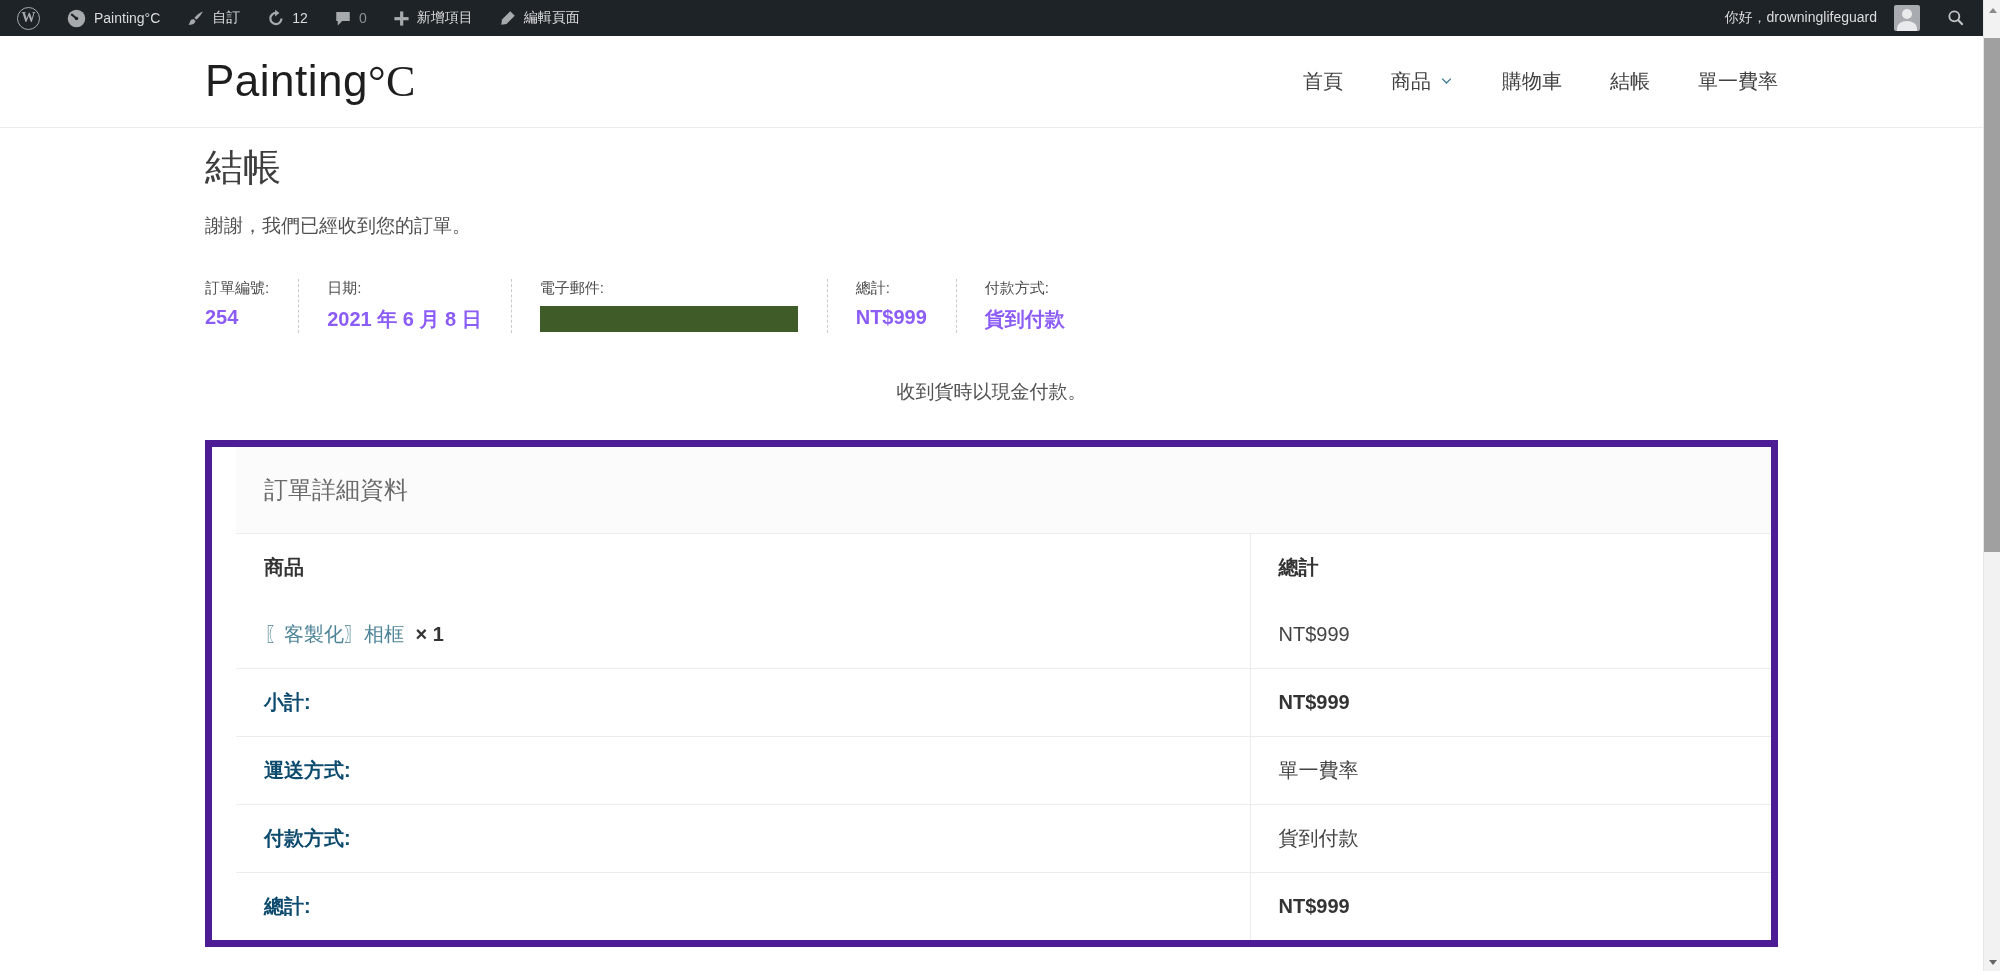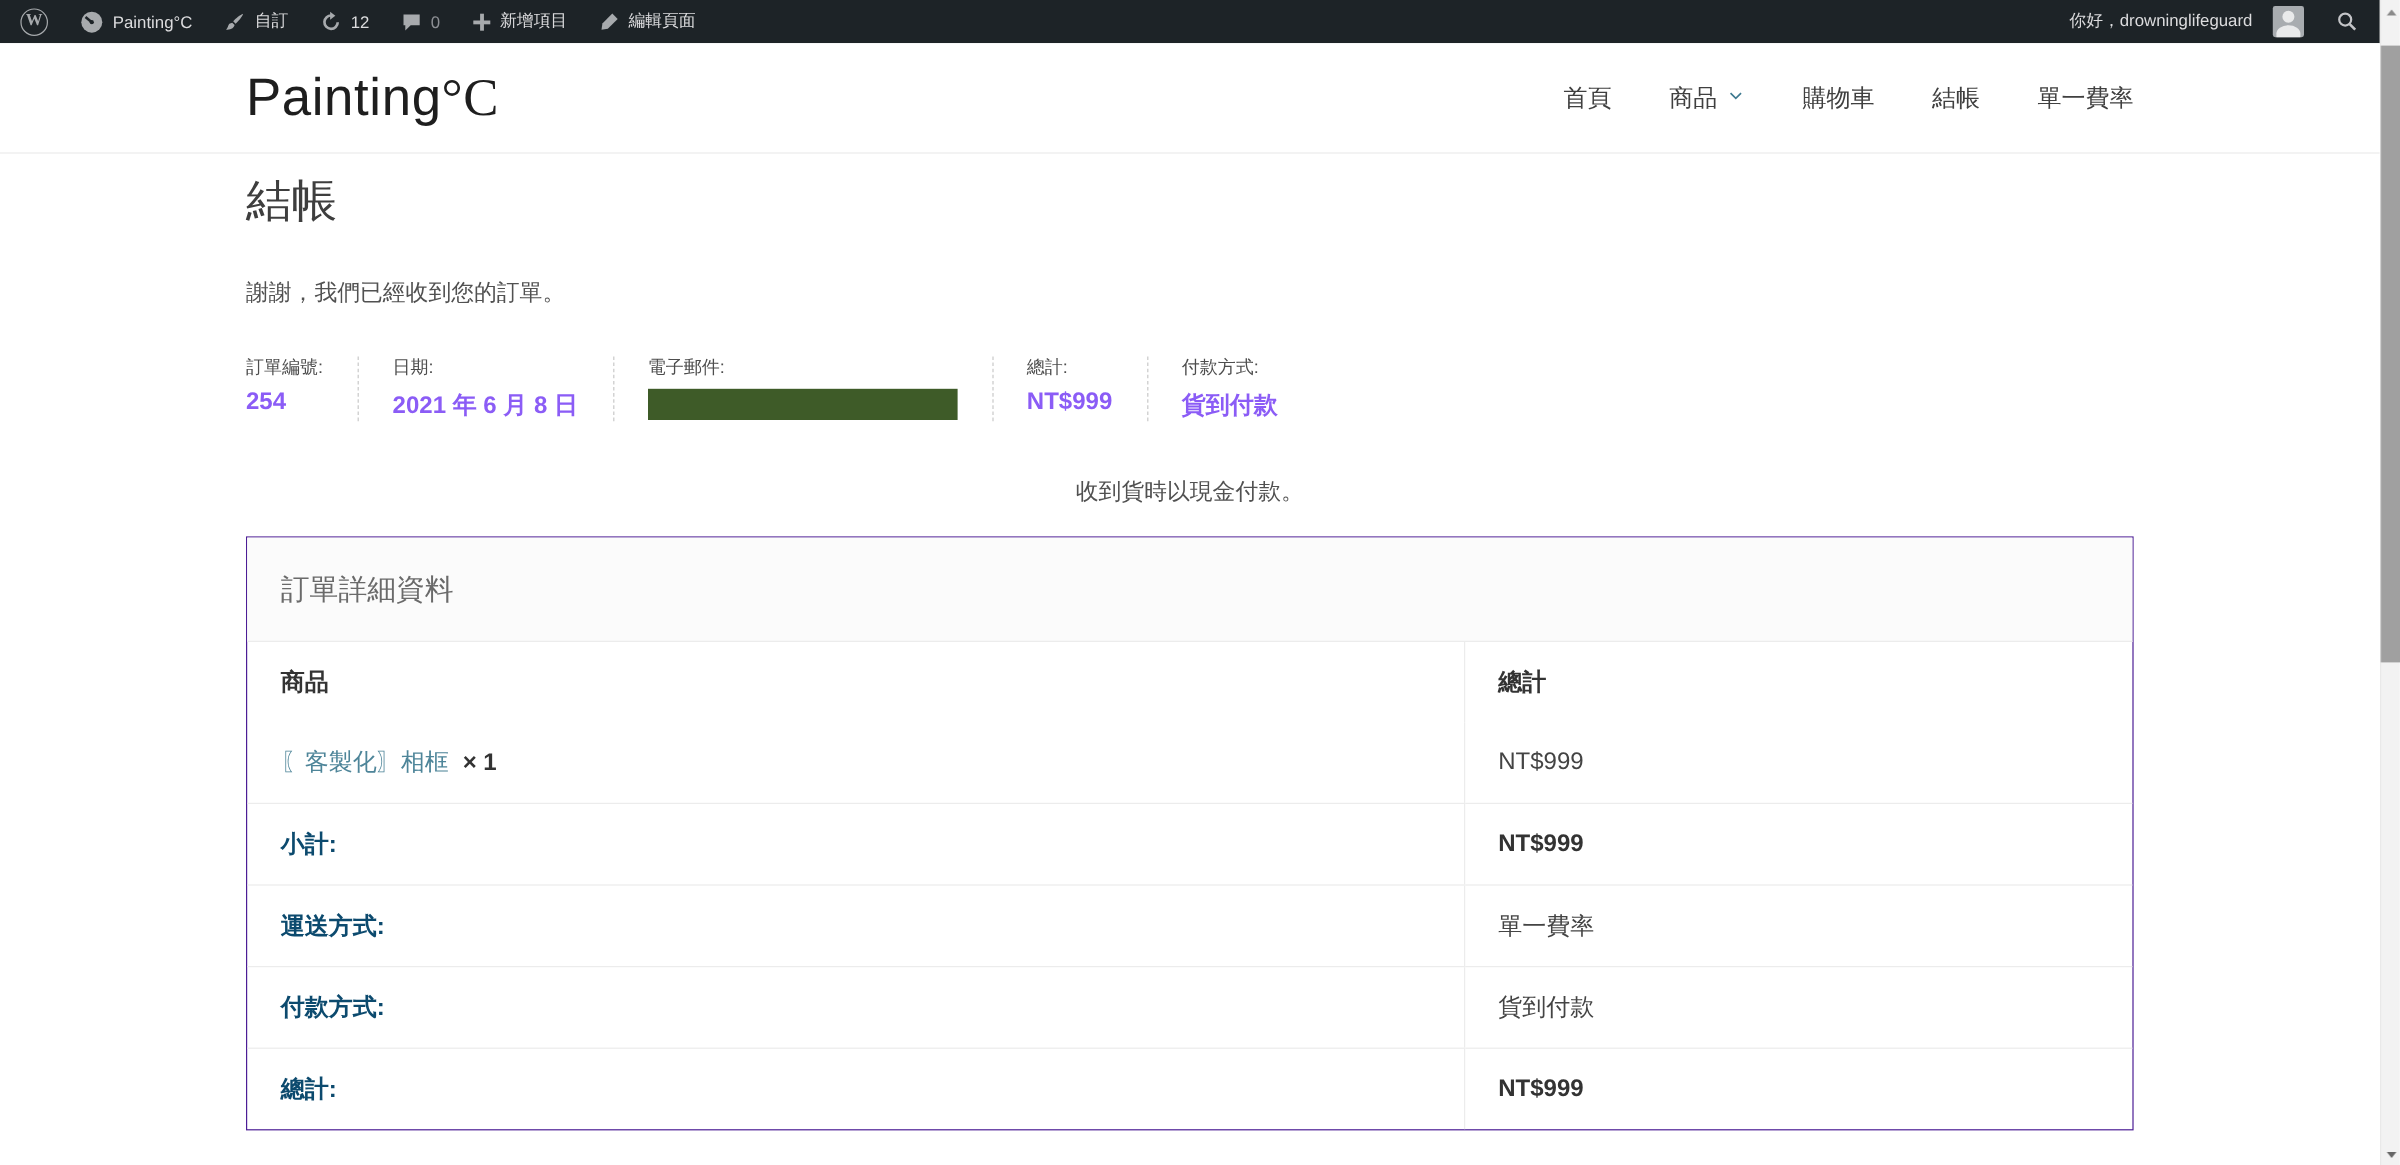--- a/index.html
+++ b/index.html
@@ -37,33 +37,33 @@
     justify-content: space-between; height: 100%; }
   .logo { font-size: 44px; color: #1e1e1e; letter-spacing: 0.5px; cursor: pointer; }
   .logo .serif { font-family: "Liberation Serif", "DejaVu Serif", serif; }
   .main-nav { display: flex; align-items: center; gap: 48px; }
   .nav-link { color: #404040; font-size: 20px; cursor: pointer; display: flex;
     align-items: center; gap: 8px; white-space: nowrap; }
 
   
   .main { padding-top: 14px; }
   .page-title { font-size: 38px; font-weight: 400; color: #3e3e3e; }
-  .thankyou { margin-top: 38px; font-size: 19px; color: #515151; }
+  .thankyou { margin-top: 20px; font-size: 19px; color: #515151; }
 
   .overview { list-style: none; display: flex; margin-top: 40px; }
   .overview li { padding-right: 29px; margin-right: 28px;
     border-right: 1px dashed #c9c9c9; }
   .overview li:last-child { border-right: none; }
   .ov-label { font-size: 15px; color: #4d4d4d; margin-bottom: 8px; }
   .ov-value { font-size: 20px; font-weight: 700; color: #8b5cf6; }
   .email-redaction { width: 258px; height: 26px; background: #3e5b28; margin-top: 4px; }
 
   .pay-note { margin-top: 46px; font-size: 19px; color: #515151; text-align: center; }
 
-  .order-box { margin-top: 24px; border: 1px solid #4c1d95; }
+  .order-box { margin-top: 35px; border: 7px solid #4c1d95; padding-left: 24px; }
   .order-box-head { background: #fbfbfb; border-bottom: 1px solid #ececec;
     padding: 27px 28px; }
   .order-box-head h2 { font-size: 24px; font-weight: 400; color: #6a6a6a; }
   table.order-table { width: 100%; border-collapse: collapse; table-layout: fixed; }
   .order-table th, .order-table td { text-align: left; font-size: 20px;
     padding: 20px 28px; border-bottom: 1px solid #ececec; vertical-align: middle; }
   .order-table tr:last-child th, .order-table tr:last-child td { border-bottom: none; }
   .col-product { width: 1014px; }
   .order-table .total-col { border-left: 1px solid #ececec; }
   .order-table thead th { font-weight: 700; color: #333; }

